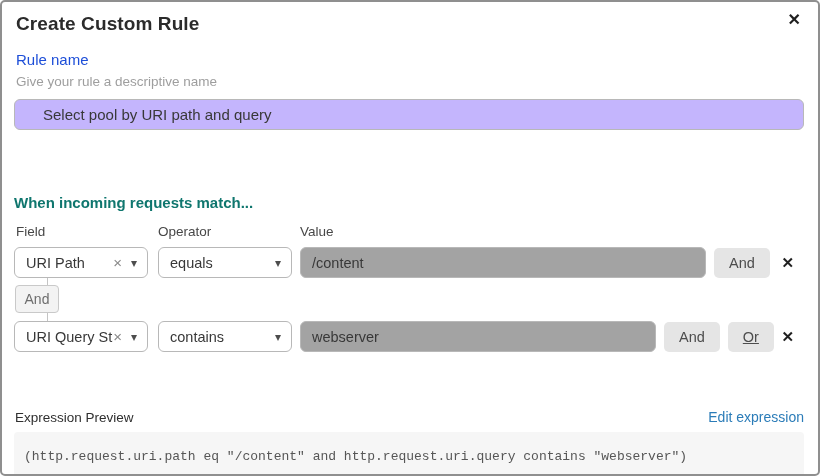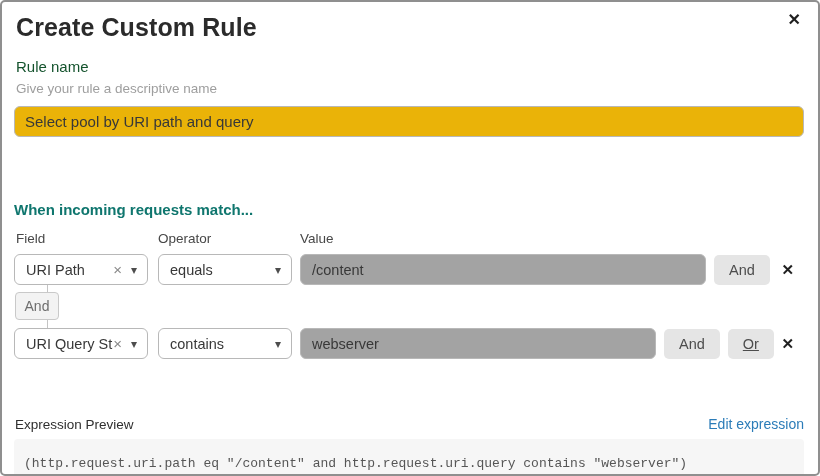--- a/index.html
+++ b/index.html
@@ -8,40 +8,40 @@
     position:absolute; inset:0;
     background:#fff;
     border:2px solid #8f8f8f;
     border-radius:5px;
     overflow:hidden;
   }
   .content { padding:0 14px 0 12px; position:relative; }
 
   .dialog-title {
     margin:11px 0 12px 2px;
-    font-size:25px; font-weight:bold; color:#2b2b2b;
+    font-size:19px; font-weight:bold; color:#2b2b2b;
     letter-spacing:0.1px;
   }
   .close-btn {
     position:absolute; top:6px; right:13px;
     background:none; border:none; cursor:pointer;
     font-size:16px; font-weight:bold; color:#1f1f1f;
     line-height:1; padding:4px;
   }
 
-  .field-label { margin:16px 0 0 2px; font-size:15px; color:#14532d; }
+  .field-label { margin:16px 0 0 2px; font-size:15px; color:#1d4ed8; }
   .helper-text { margin:6px 0 0 2px; font-size:13.5px; color:#9e9e9e; }
 
   .text-input {
     display:block; width:100%; height:31px;
     margin-top:10px;
     border:1px solid #b8b8b8; border-radius:6px;
-    padding:0 10px; font-size:15px; color:#383838;
+    padding:0 28px; font-size:15px; color:#383838;
     font-family:"Liberation Sans", sans-serif;
-    background:#eab308; outline:none;
+    background:#c4b5fd; outline:none;
   }
 
   .section-heading {
     margin:64px 0 0 0;
     font-size:15px; font-weight:bold; color:#0f766e;
   }
 
   .col-labels { display:flex; margin:13px 0 0 0; font-size:13.5px; color:#474747; }
   .col-labels .c1 { width:144px; padding-left:2px; }
   .col-labels .c2 { width:142px; }

